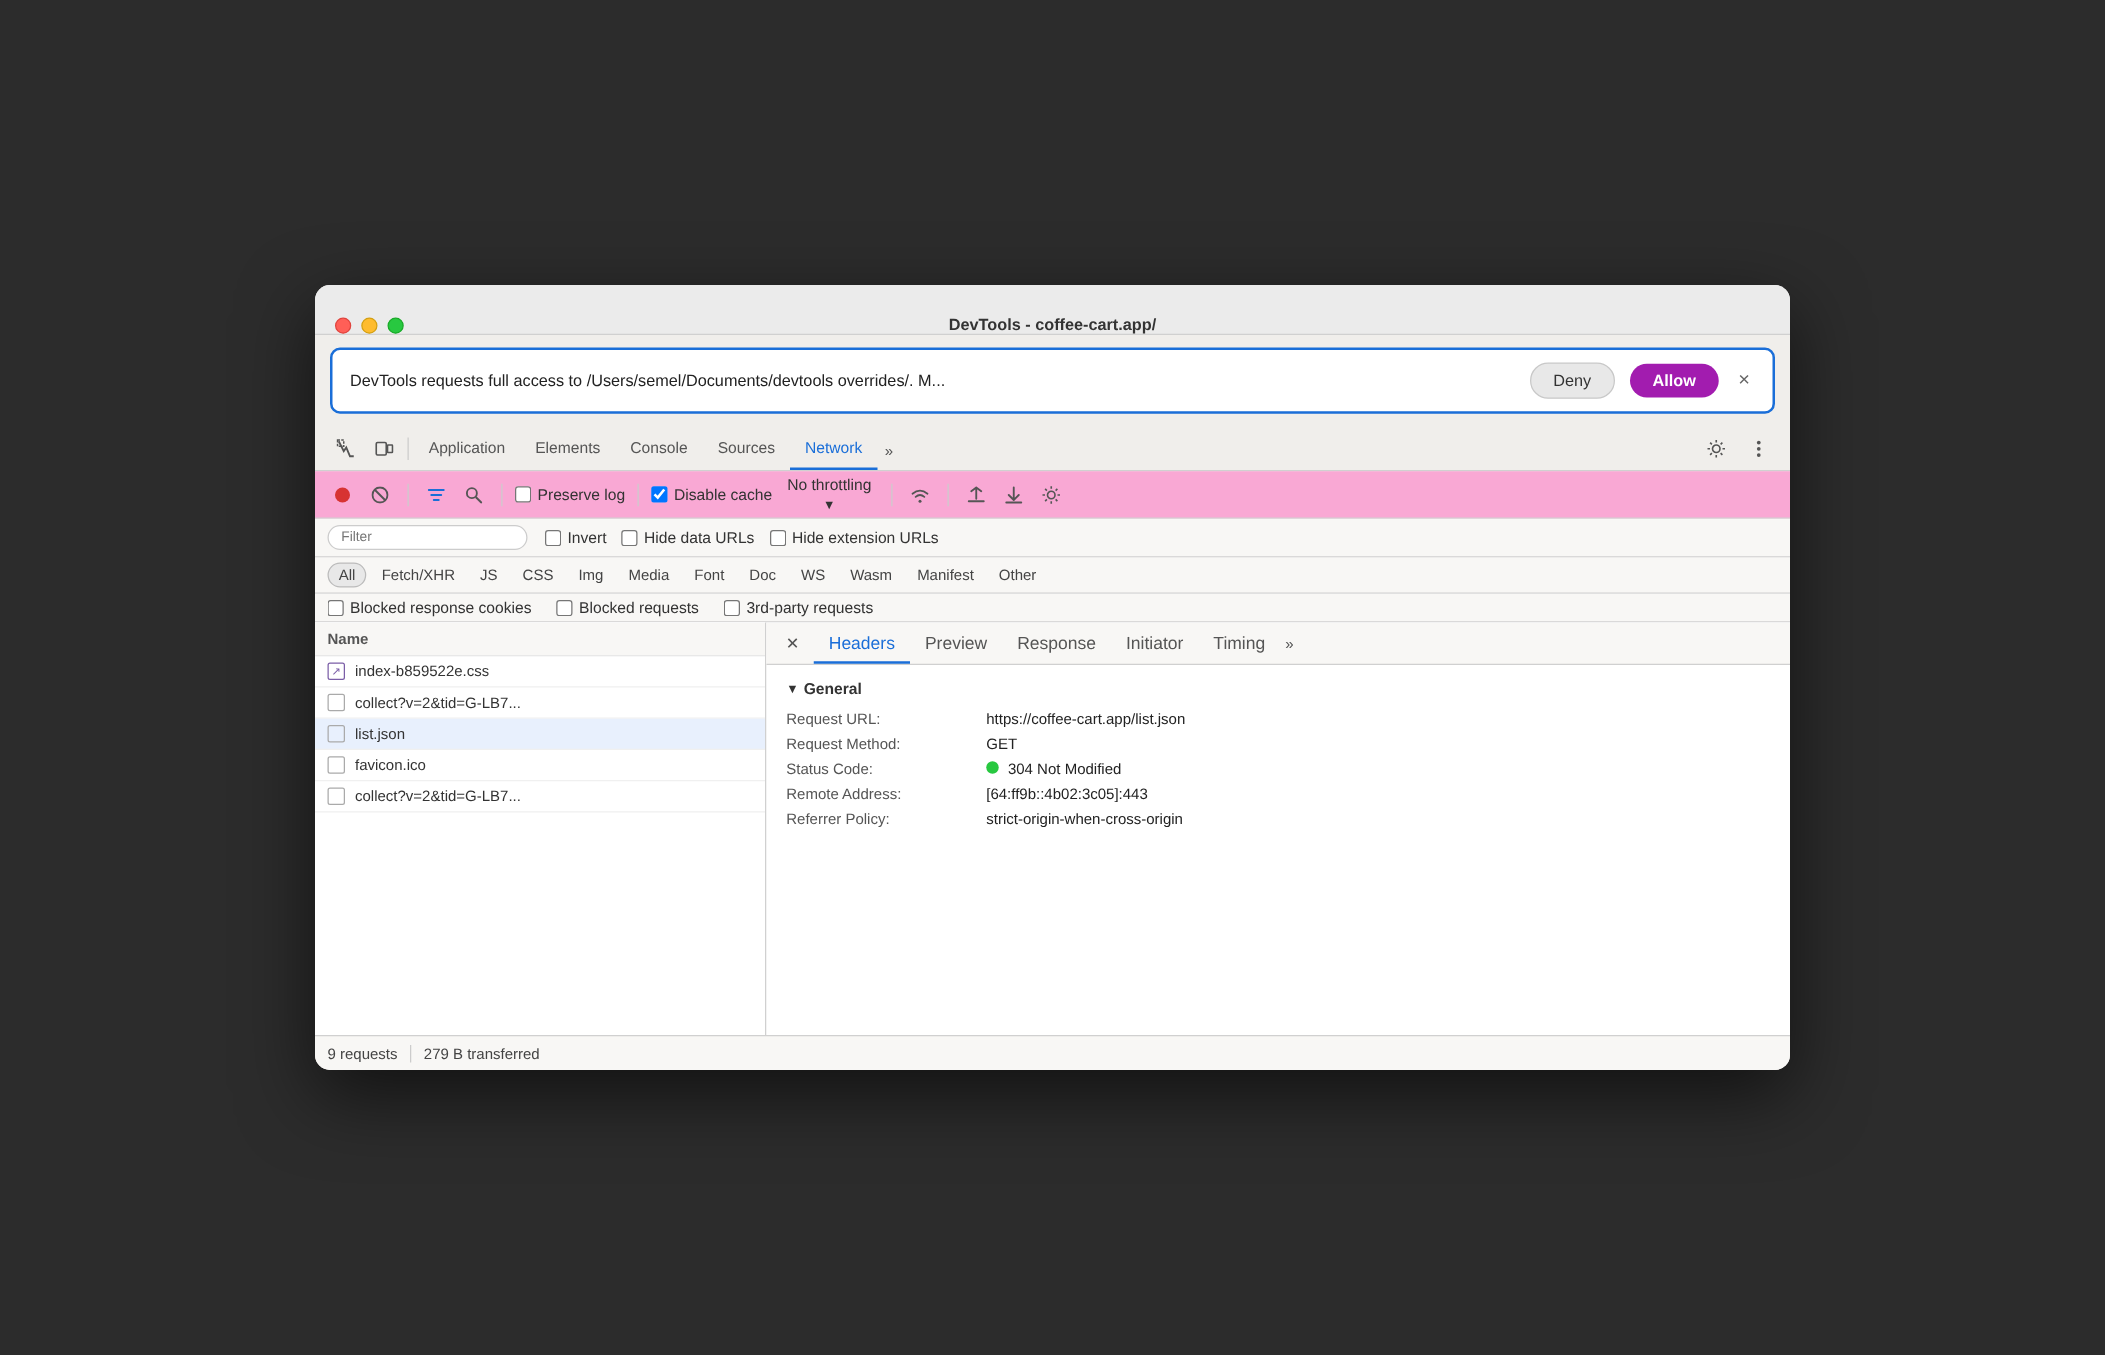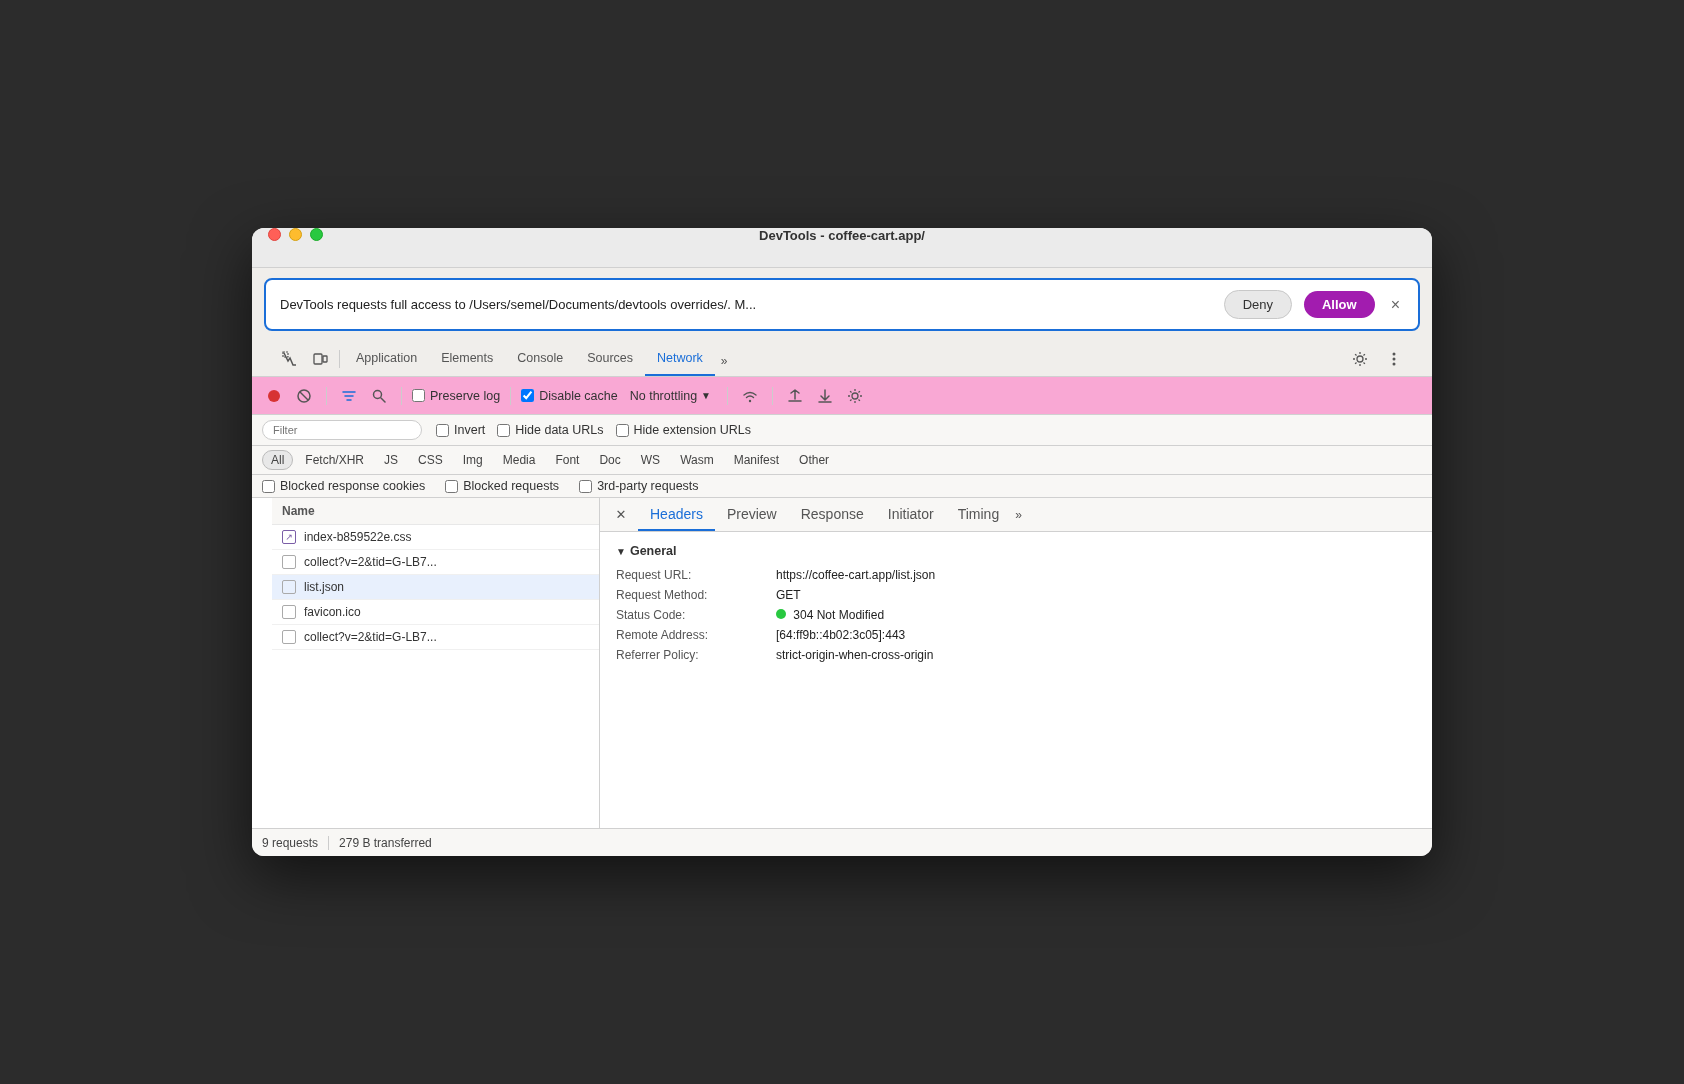--- a/index.html
+++ b/index.html
@@ -15,21 +15,21 @@
       width: 1180px;
       background: #f0eeeb;
       border-radius: 12px;
       box-shadow: 0 20px 60px rgba(0,0,0,0.6);
       overflow: hidden;
       font-size: 13px;
     }
     .titlebar {
       background: #ebebeb;
       display: flex;
-      align-items: flex-start;
+      align-items: flex-end;
       justify-content: center;
       height: 40px;
       border-bottom: 1px solid #d0d0d0;
       position: relative;
     }
     .traffic-lights {
       position: absolute;
       left: 16px;
       display: flex;
       gap: 8px;
@@ -95,21 +95,21 @@
       font-size: 16px;
       color: #666;
       cursor: pointer;
       padding: 2px 4px;
     }
     .toolbar {
       background: #f0eeeb;
       border-bottom: 1px solid #d0d0d0;
       display: flex;
       align-items: center;
-      padding: 0 23px;
+      padding: 0 10px;
       gap: 0;
       height: 36px;
     }
     .toolbar-icon-btn {
       width: 30px;
       height: 30px;
       display: flex;
       align-items: center;
       justify-content: center;
       border-radius: 4px;
@@ -197,20 +197,21 @@
     .throttle-select {
       display: flex;
       align-items: center;
       gap: 4px;
       font-size: 12.5px;
       color: #333;
       cursor: pointer;
       padding: 2px 6px;
       border: none;
       background: none;
+      flex-direction: column;
     }
     .throttle-arrow { font-size: 10px; }
     .wifi-icon, .upload-icon, .download-icon {
       width: 24px;
       height: 24px;
       display: flex;
       align-items: center;
       justify-content: center;
       font-size: 14px;
       color: #555;
@@ -278,25 +279,24 @@
       align-items: center;
       padding: 4px 10px;
       gap: 20px;
     }
     .main-content {
       display: flex;
       height: 330px;
       background: #fff;
     }
     .file-list {
-      width: 328px;
+      width: 361px;
       border-right: 1px solid #d0d0d0;
       overflow-y: auto;
       background: #fff;
-      margin-left: 20px;
     }
     .file-list-header {
       padding: 6px 10px;
       font-size: 12px;
       font-weight: 600;
       color: #555;
       border-bottom: 1px solid #e8e8e8;
       background: #f8f7f5;
     }
     .file-item {

